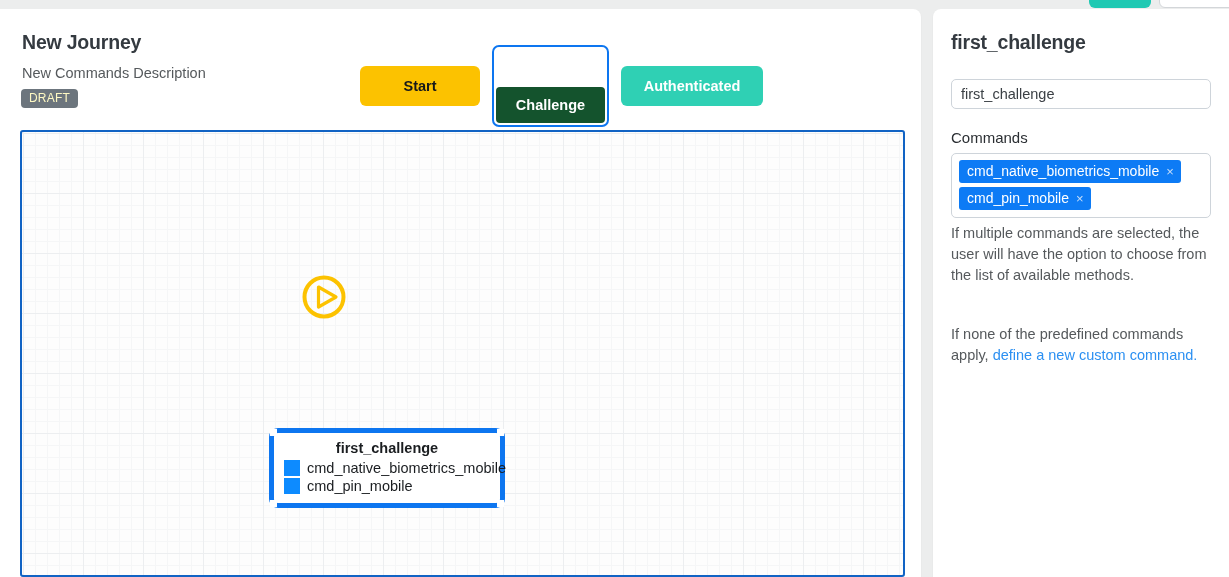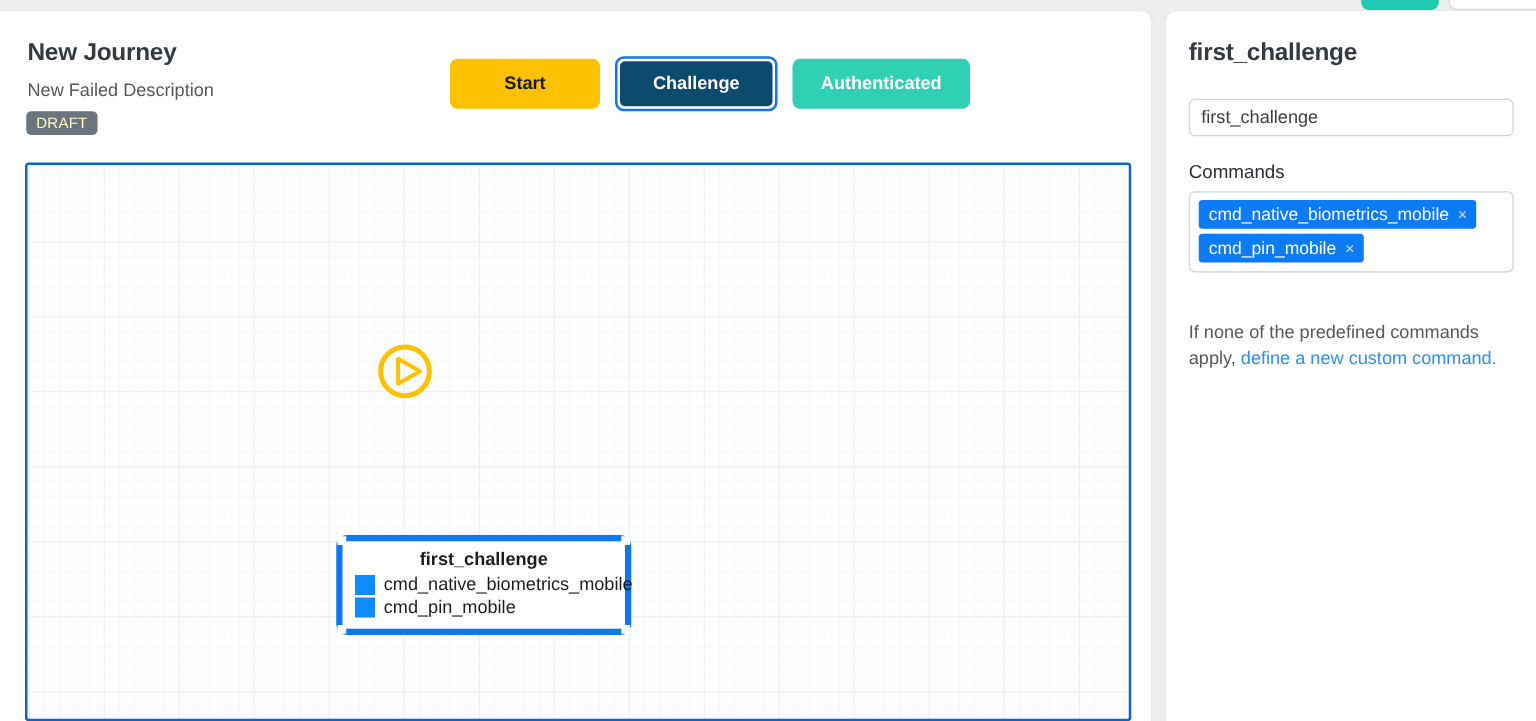--- a/index.html
+++ b/index.html
@@ -89,21 +89,21 @@
     font-size: 14.5px;
     font-weight: 700;
     cursor: pointer;
     border: none;
     font-family: "Liberation Sans", sans-serif;
   }
   .pill-wrap { margin-right: 10px; }
   .pill-wrap:last-child { margin-right: 0; }
 
   .pill.start         { width: 120px; background: #fcc200; color: #16181a; }
-  .pill.challenge     { width: 122px; background: #0c4a6e; color: #ffffff; }
+  .pill.challenge     { width: 109px; background: #14532d; color: #ffffff; margin-top: 38px; }
   .pill.authenticated { width: 142px; background: #2fd0b4; color: #ffffff; text-align: center; }
   .pill.failed        { width: 120px; background: #fa5c62; color: #ffffff; }
 
   
   .pill-wrap.selected {
     border: 2px solid #0d76f0;
     border-radius: 7px;
     padding: 2px;
     background: #ffffff;
     line-height: 0;
@@ -266,21 +266,21 @@
 <div id="app">
 
   <div class="top-strip">
     <div class="top-btn teal"></div>
     <div class="top-btn ghost"></div>
   </div>
 
   <div class="main-card">
 
     <div class="journey-title">New Journey</div>
-    <div class="journey-desc">New Failed Description</div>
+    <div class="journey-desc">New Commands Description</div>
     <div class="draft-badge">DRAFT</div>
 
     <div class="pills">
 
       <div class="pill-wrap">
         <button class="pill start">Start</button>
       </div>
 
       <div class="pill-wrap selected">
         <button class="pill challenge">Challenge</button>
@@ -335,19 +335,20 @@
       <span class="chip">
         <span>cmd_native_biometrics_mobile</span>
         <span class="chip-x">×</span>
       </span>
       <span class="chip">
         <span>cmd_pin_mobile</span>
         <span class="chip-x">×</span>
       </span>
     </div>
 
+    <div class="help-text">If multiple commands are selected, the user will have the option to choose from the list of available methods.</div>
 
     <div class="help-text help-block-2">
       <span>If none of the predefined commands apply, </span><a class="link" href="#">define a new custom command.</a>
     </div>
 
   </div>
 </div>
 
 </body></html>

